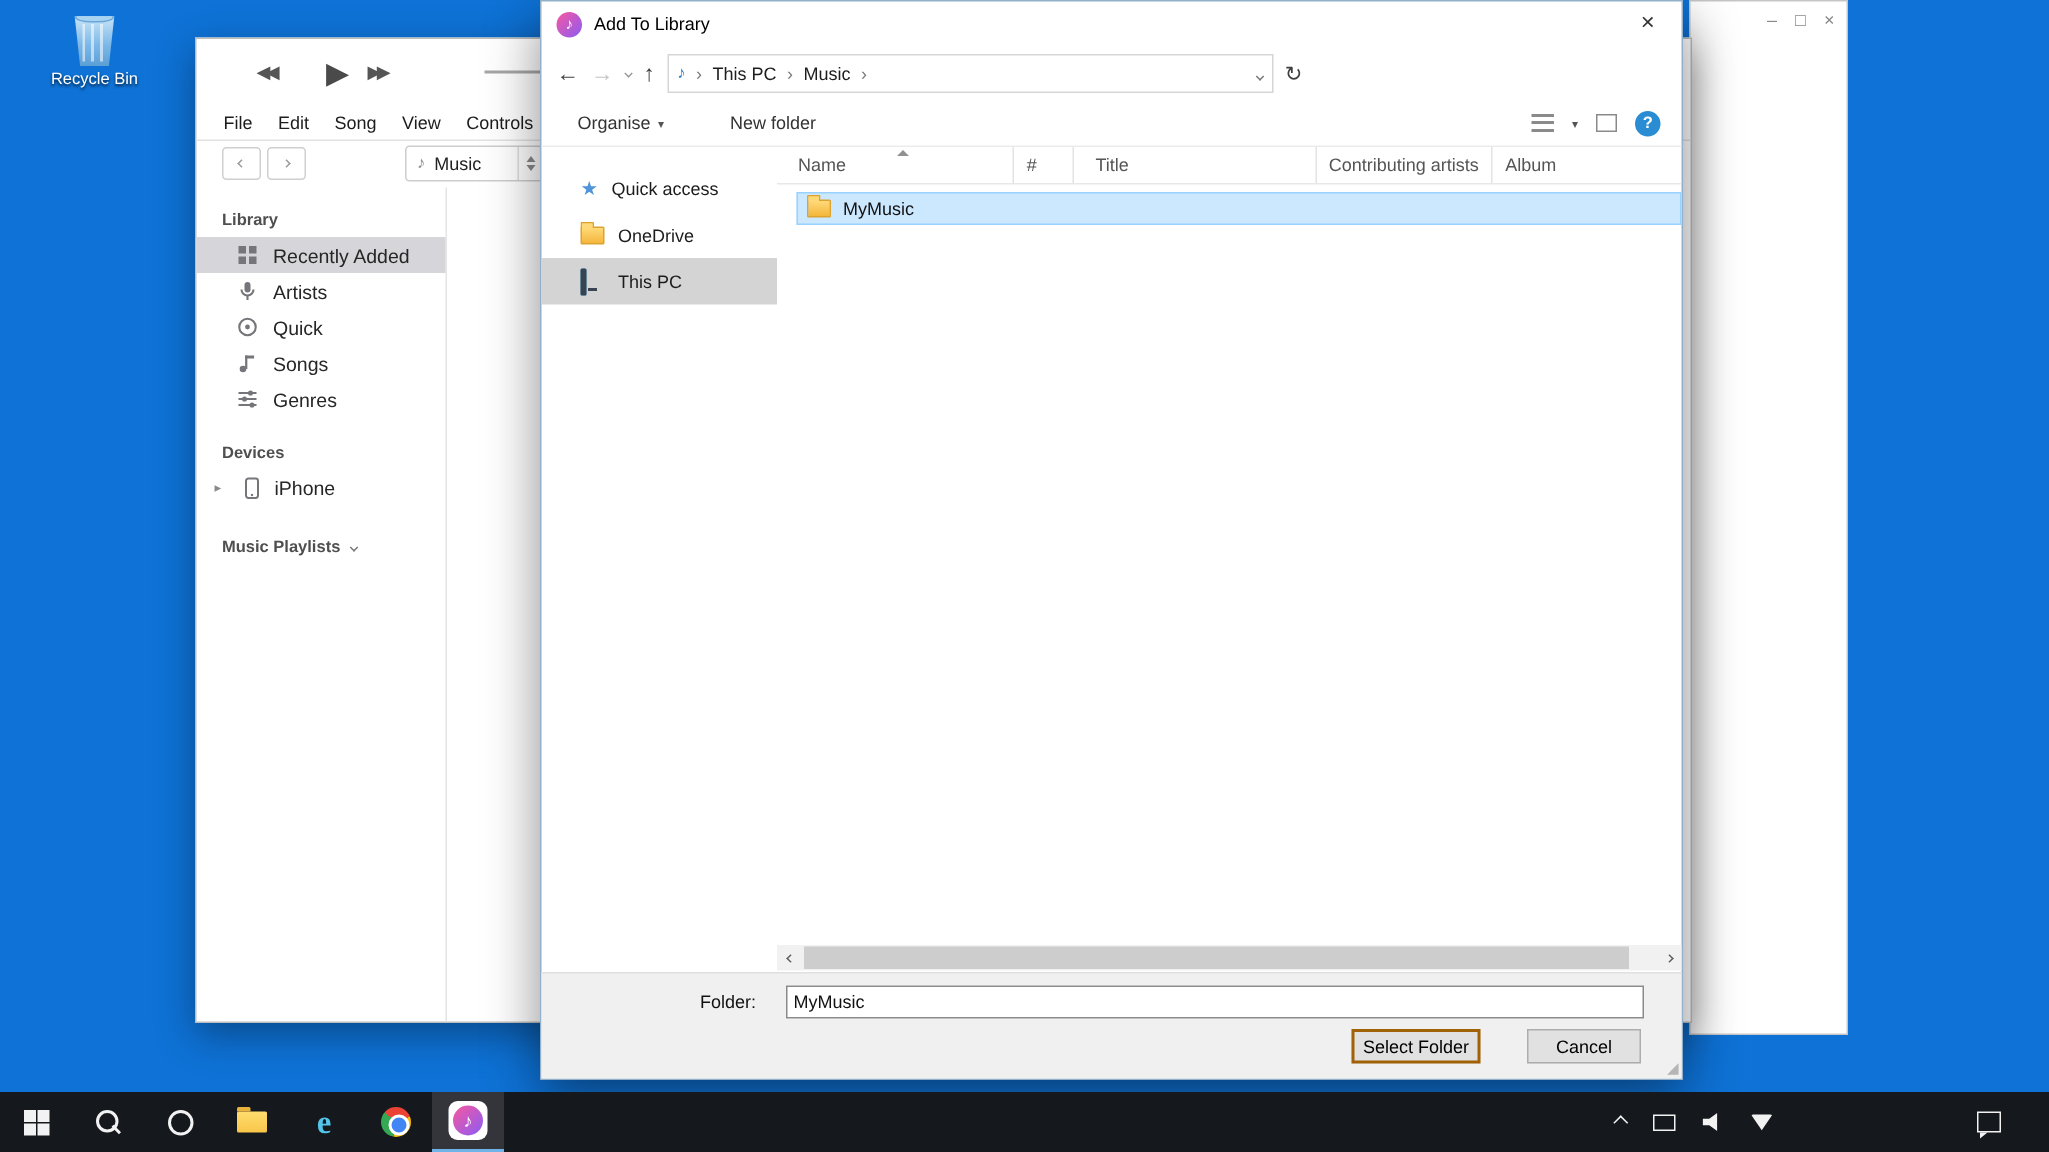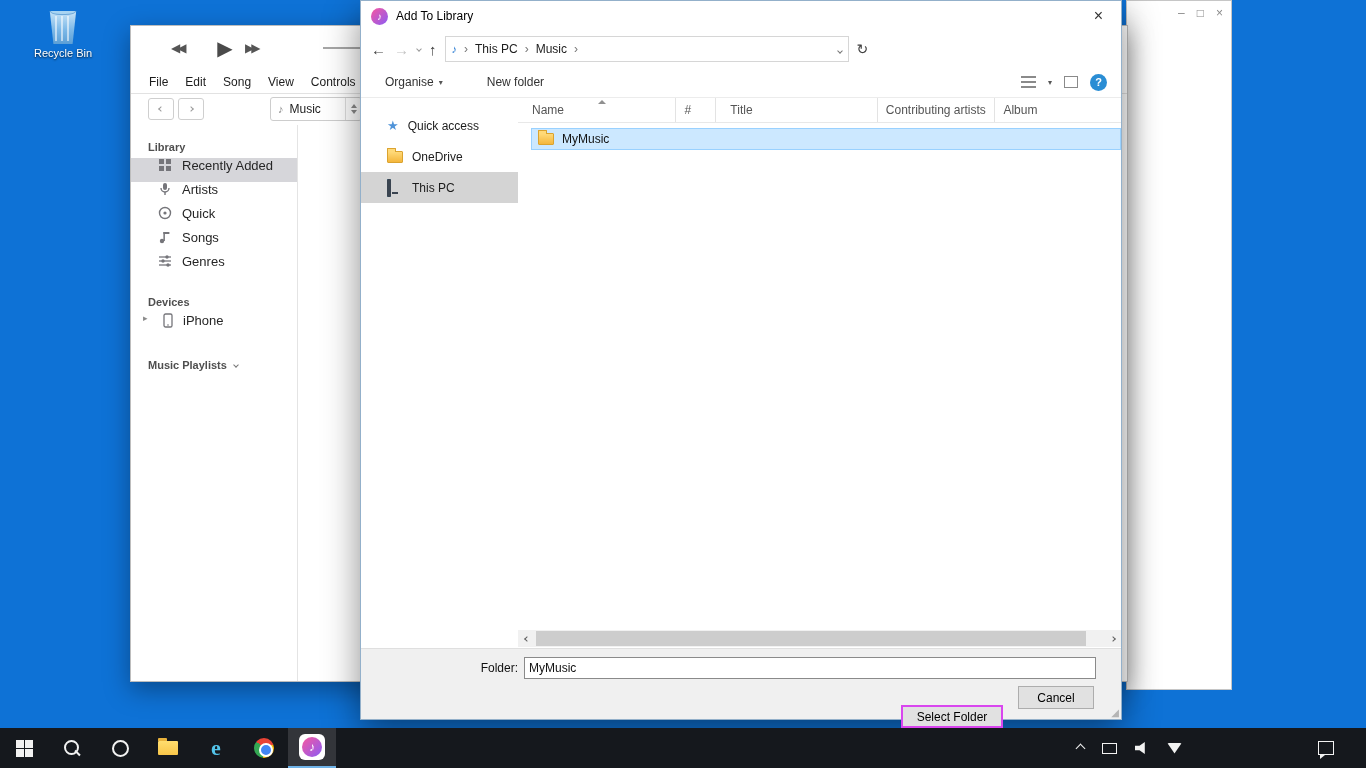--- a/index.html
+++ b/index.html
@@ -50,21 +50,21 @@
   .tri-up { width:0;height:0;border-left:3px solid transparent;border-right:3px solid transparent;
     border-bottom:4px solid #8a8a8a; }
   .tri-down { width:0;height:0;border-left:3px solid transparent;border-right:3px solid transparent;
     border-top:4px solid #8a8a8a; }
   .it-partial { width:36px; height:24px; border:1px solid #cdcdcd; border-radius:3px;
     margin-left:18px; }
   .it-body { position:absolute; top:99px; bottom:0; left:0; right:0; }
   .it-side { position:absolute; left:0; top:0; bottom:0; width:167px;
     border-right:1px solid #e4e4e4; padding-top:8px; }
   .lib-header { margin:8px 0 5px 17px; font-size:11px; font-weight:bold; color:#4f4f4f; }
-  .lib-item { height:24px; display:flex; padding-left:27px; gap:10px;
+  .lib-item { height:24px; display:flex; align-items:center; padding-left:27px; gap:10px;
     font-size:13px; color:#262626; }
   .lib-item.selected { background:#d6d6da; }
   .lib-item svg { flex:none; }
   .dev-item { padding-left:12px; }
   .caret { color:#8a8a8a; font-size:9px; width:10px; }
   .chev { display:inline-block; width:6px; height:6px;
     border-right:1.6px solid currentColor; border-bottom:1.6px solid currentColor; }
   .chev.down { transform:rotate(45deg); }
   .chev.up { transform:rotate(-135deg); }
   .chev.left { transform:rotate(135deg); }
@@ -141,26 +141,26 @@
     background:#f1f1f1; }
   .hs-arrow { position:absolute; top:0; width:17px; height:17px; display:flex;
     align-items:center; justify-content:center; color:#5f5f5f; }
   .hs-thumb { position:absolute; left:18px; top:1px; width:550px; height:15px;
     background:#cdcdcd; }
   .d-footer { position:absolute; left:0; right:0; top:647px; height:71px;
     background:#f0f0f0; border-top:1px solid #dfdfdf; }
   .folder-row { position:absolute; left:0; top:8px; width:100%; display:flex;
     align-items:center; }
   .folder-row label { width:163px; text-align:right; font-size:12px; color:#111;
-    padding-right:6px; }
+    padding-right:20px; }
   .folder-row input { width:572px; height:22px; border:1px solid #8a8a8a;
     font-size:12px; padding:0 4px; font-family:"Liberation Sans",sans-serif; color:#111; }
   .btn { position:absolute; top:37px; height:23px; background:#e1e1e1; font-size:12px;
     color:#000; display:flex; align-items:center; justify-content:center; }
-  .btn.primary { left:540px; width:102px; border:2px solid #d946ef;margin-top:19px; }
+  .btn.primary { left:540px; width:86px; border:2px solid #a16207; }
   .btn.normal { left:657px; width:76px; border:1px solid #adadad; }
   .grip { position:absolute; right:2px; bottom:1px; color:#b5b5b5; font-size:10px; }
 
   
   .taskbar { left:0; top:728px; width:1366px; height:40px; background:#15181d;
     z-index:50; display:flex; align-items:stretch; }
   .tb-btn { width:48px; display:flex; align-items:center; justify-content:center; }
   .tb-btn.active { background:rgba(255,255,255,.13); border-bottom:2px solid #6fb3e8; }
   .winlogo { width:17px; height:17px; display:grid; grid-template-columns:8px 8px;
     grid-template-rows:8px 8px; gap:1px; }

